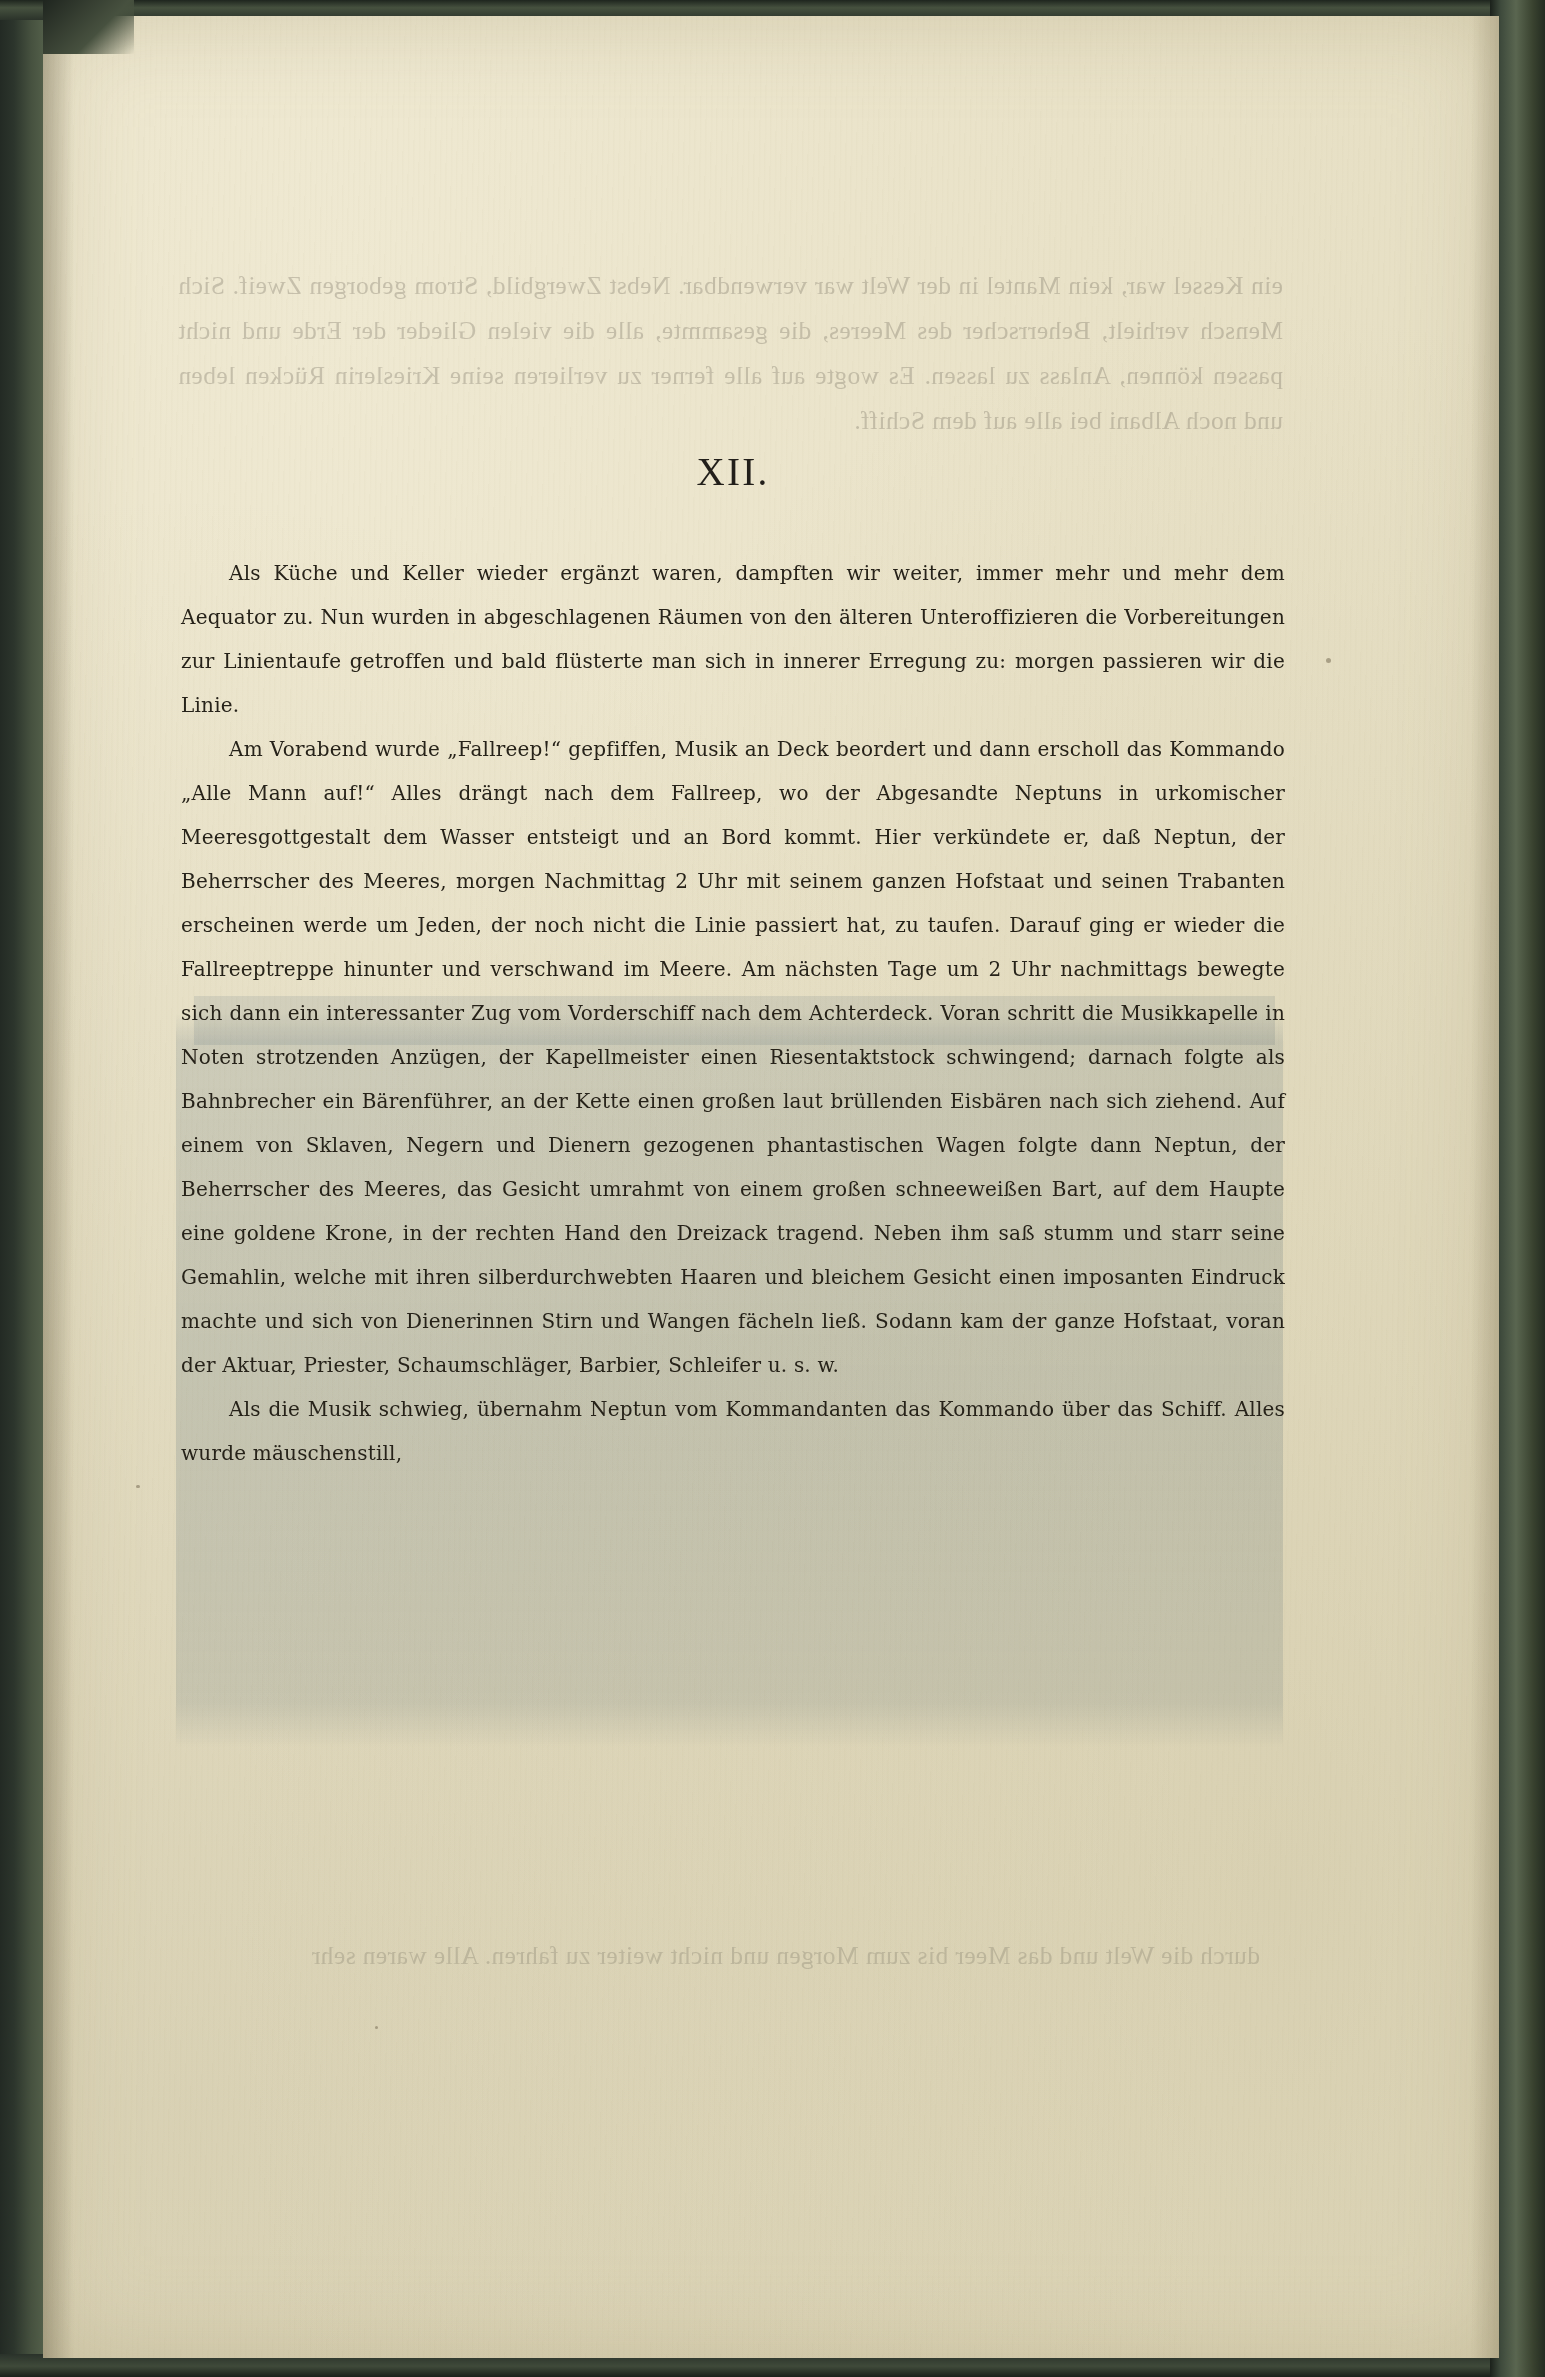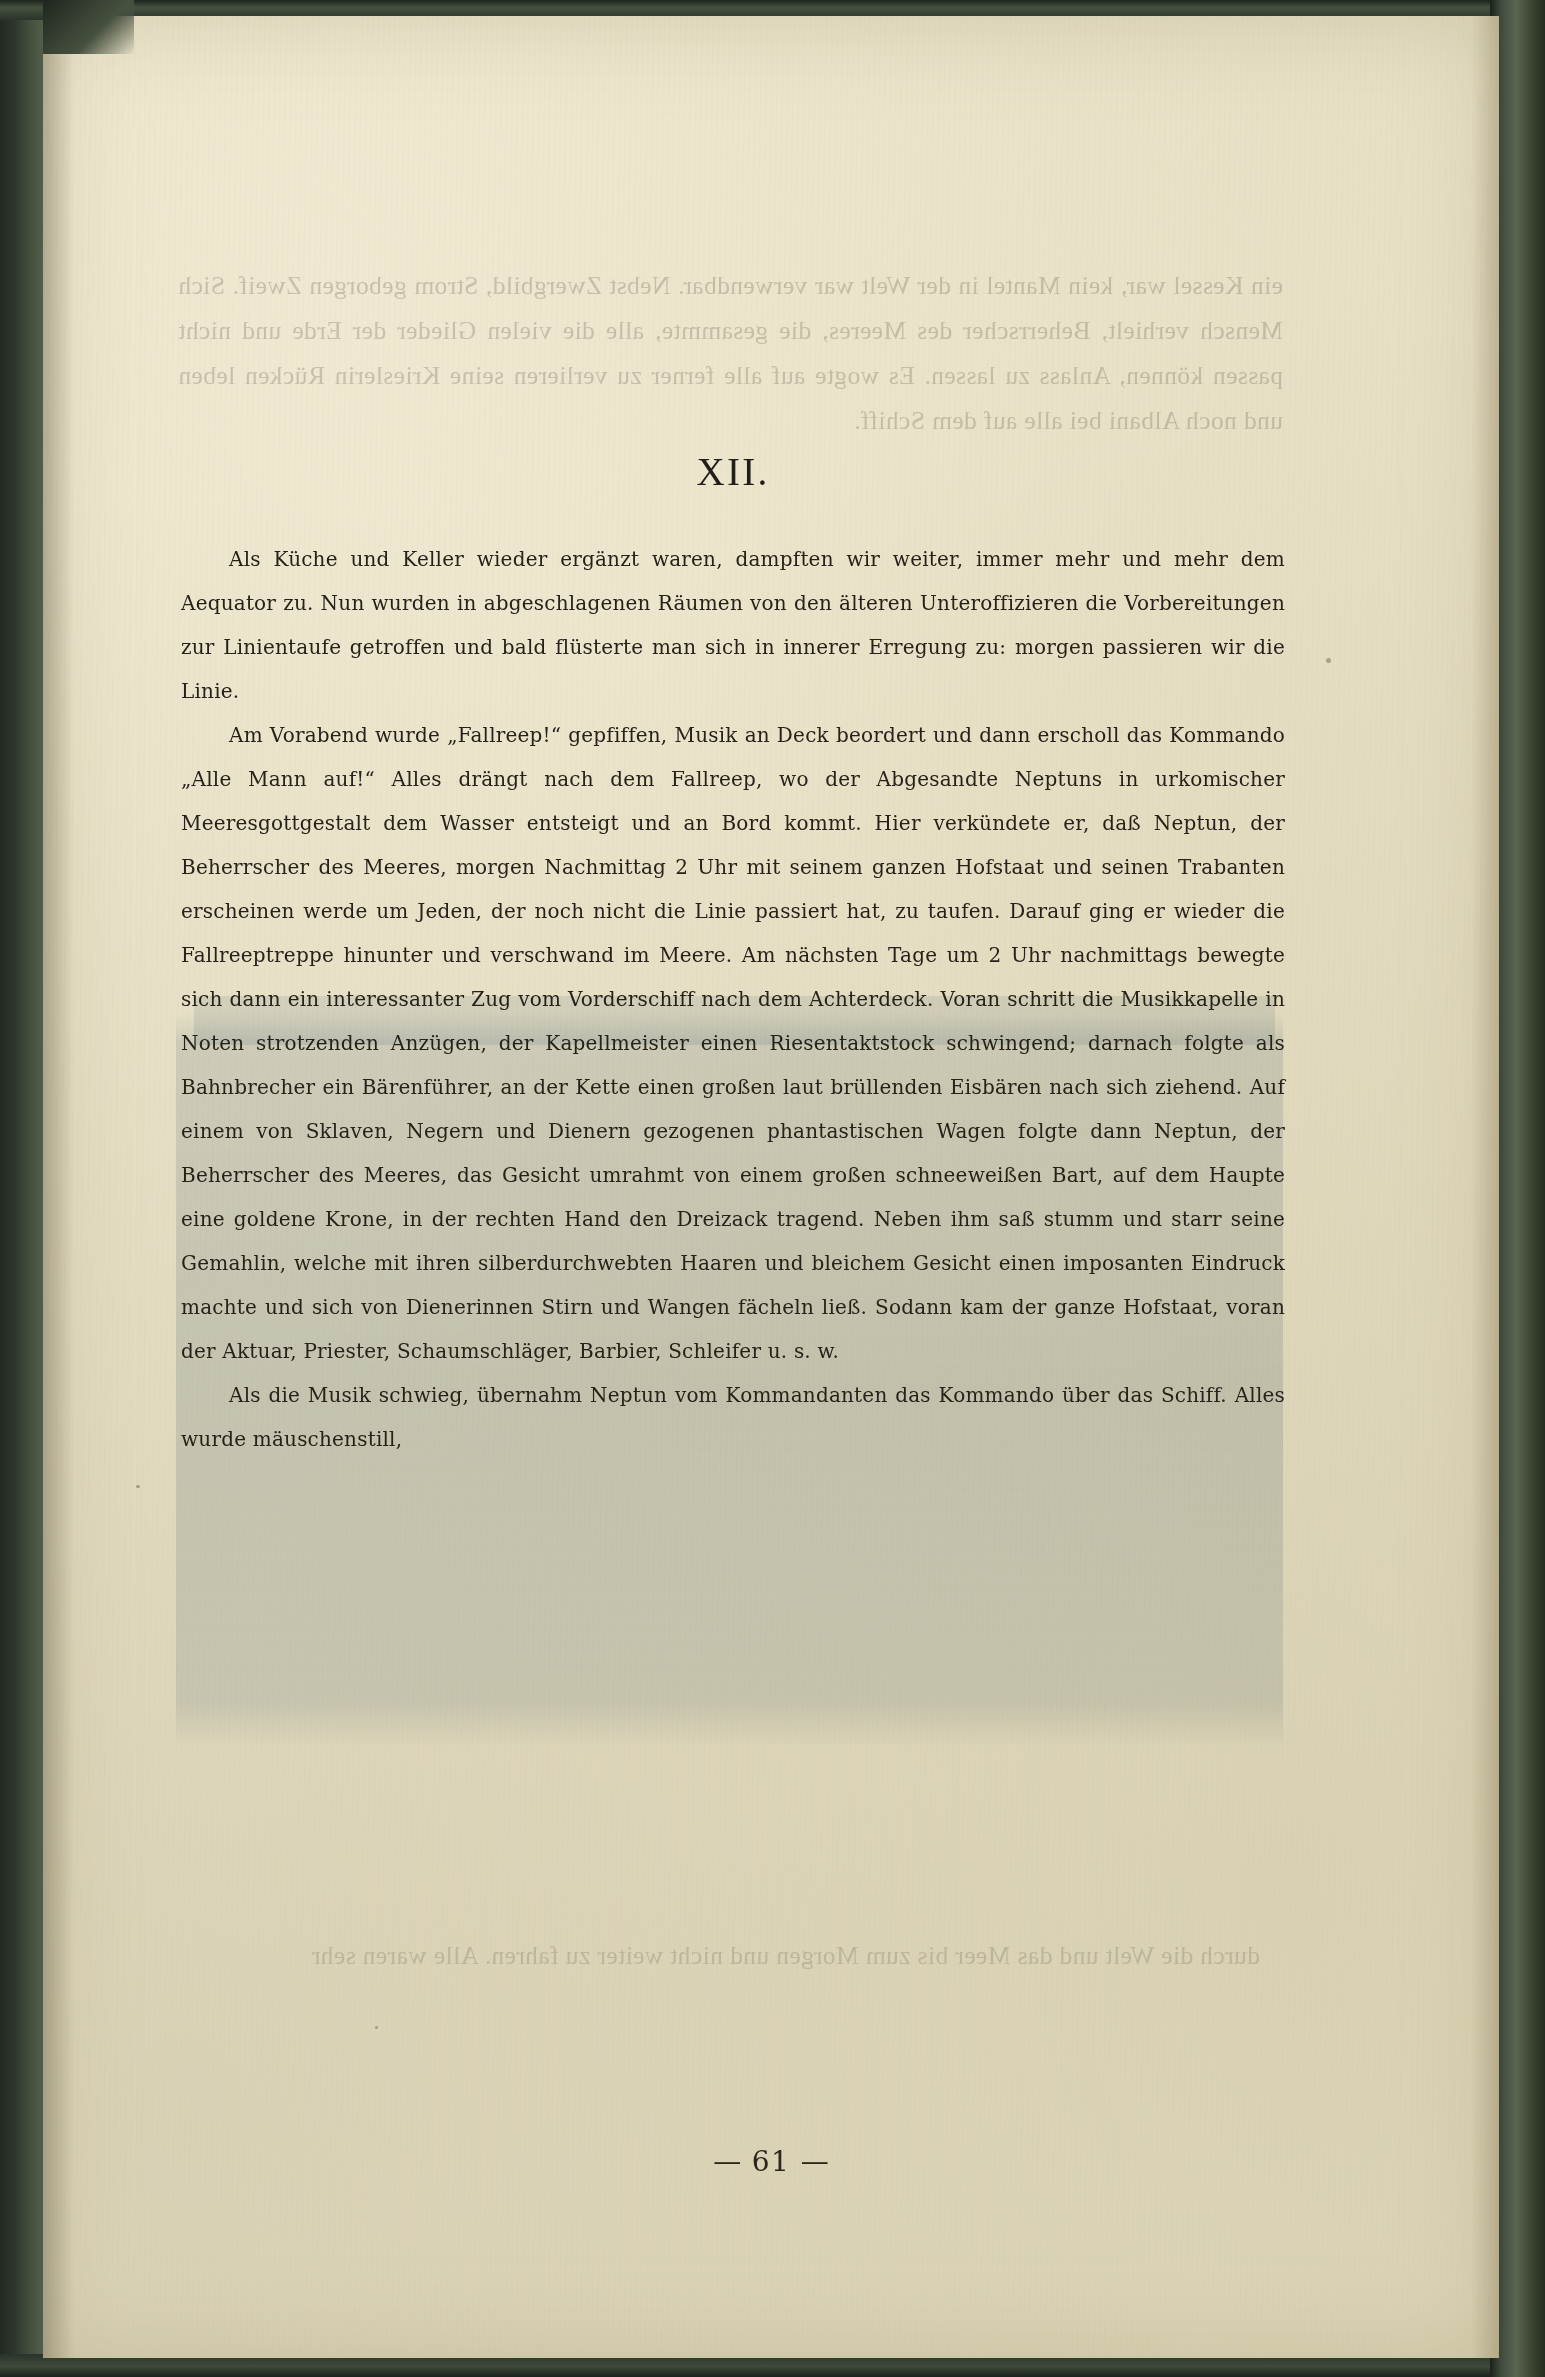--- a/index.html
+++ b/index.html
@@ -142,21 +142,21 @@
     position: absolute;
     left: 138px;
     top: 433px;
     width: 1104px;
   }
   .chapter-number {
     text-align: center;
     font-size: 39px;
     letter-spacing: 2.3px;
     color: #221f1a;
-    margin-bottom: 43px;
+    margin-bottom: 57px;
     font-family: "Liberation Serif", serif;
   }
   .body-text {
     font-family: "DejaVu Serif", serif;
     font-size: 20px;
     line-height: 44px;
     color: #262219;
     text-align: justify;
     text-justify: inter-word;
     letter-spacing: 0.2px;
@@ -215,25 +215,20 @@
 
     <div class="text-col">
       <div class="chapter-number">XII.</div>
       <div class="body-text">
         <p>Als Küche und Keller wieder ergänzt waren, dampften wir weiter, immer mehr und mehr dem Aequator zu. Nun wurden in abgeschlagenen Räumen von den älteren Unteroffizieren die Vorbereitungen zur Linientaufe getroffen und bald flüsterte man sich in innerer Erregung zu: morgen passieren wir die Linie.</p>
         <p>Am Vorabend wurde „Fallreep!“ gepfiffen, Musik an Deck beordert und dann erscholl das Kommando „Alle Mann auf!“ Alles drängt nach dem Fallreep, wo der Abgesandte Neptuns in urkomischer Meeresgottgestalt dem Wasser entsteigt und an Bord kommt. Hier verkündete er, daß Neptun, der Beherrscher des Meeres, morgen Nachmittag 2 Uhr mit seinem ganzen Hofstaat und seinen Trabanten erscheinen werde um Jeden, der noch nicht die Linie passiert hat, zu taufen. Darauf ging er wieder die Fallreeptreppe hinunter und verschwand im Meere. Am nächsten Tage um 2 Uhr nachmittags bewegte sich dann ein interessanter Zug vom Vorderschiff nach dem Achterdeck. Voran schritt die Musikkapelle in Noten strotzenden Anzügen, der Kapellmeister einen Riesentaktstock schwingend; darnach folgte als Bahnbrecher ein Bärenführer, an der Kette einen großen laut brüllenden Eisbären nach sich ziehend. Auf einem von Sklaven, Negern und Dienern gezogenen phantastischen Wagen folgte dann Neptun, der Beherrscher des Meeres, das Gesicht umrahmt von einem großen schneeweißen Bart, auf dem Haupte eine goldene Krone, in der rechten Hand den Dreizack tragend. Neben ihm saß stumm und starr seine Gemahlin, welche mit ihren silberdurchwebten Haaren und bleichem Gesicht einen imposanten Eindruck machte und sich von Dienerinnen Stirn und Wangen fächeln ließ. Sodann kam der ganze Hofstaat, voran der Aktuar, Priester, Schaumschläger, Barbier, Schleifer u. s. w.</p>
         <p>Als die Musik schwieg, übernahm Neptun vom Kommandanten das Kommando über das Schiff. Alles wurde mäuschenstill,</p>
       </div>
     </div>
 
-    <div class="folio">
-      <span class="dash">—</span>
-      <span>61</span>
-      <span class="dash">—</span>
-    </div>
 
     <div class="speck" style="left:1283px; top:642px; width:5.4px; height:5.4px;"></div>
     <div class="speck" style="left:93px; top:1469px; width:3.9px; height:3.9px;"></div>
     <div class="speck" style="left:332px; top:2010px; width:3.1px; height:3.1px;"></div>
   </div>
 
   <div class="corner-dark"></div>
 </div>
 
 

